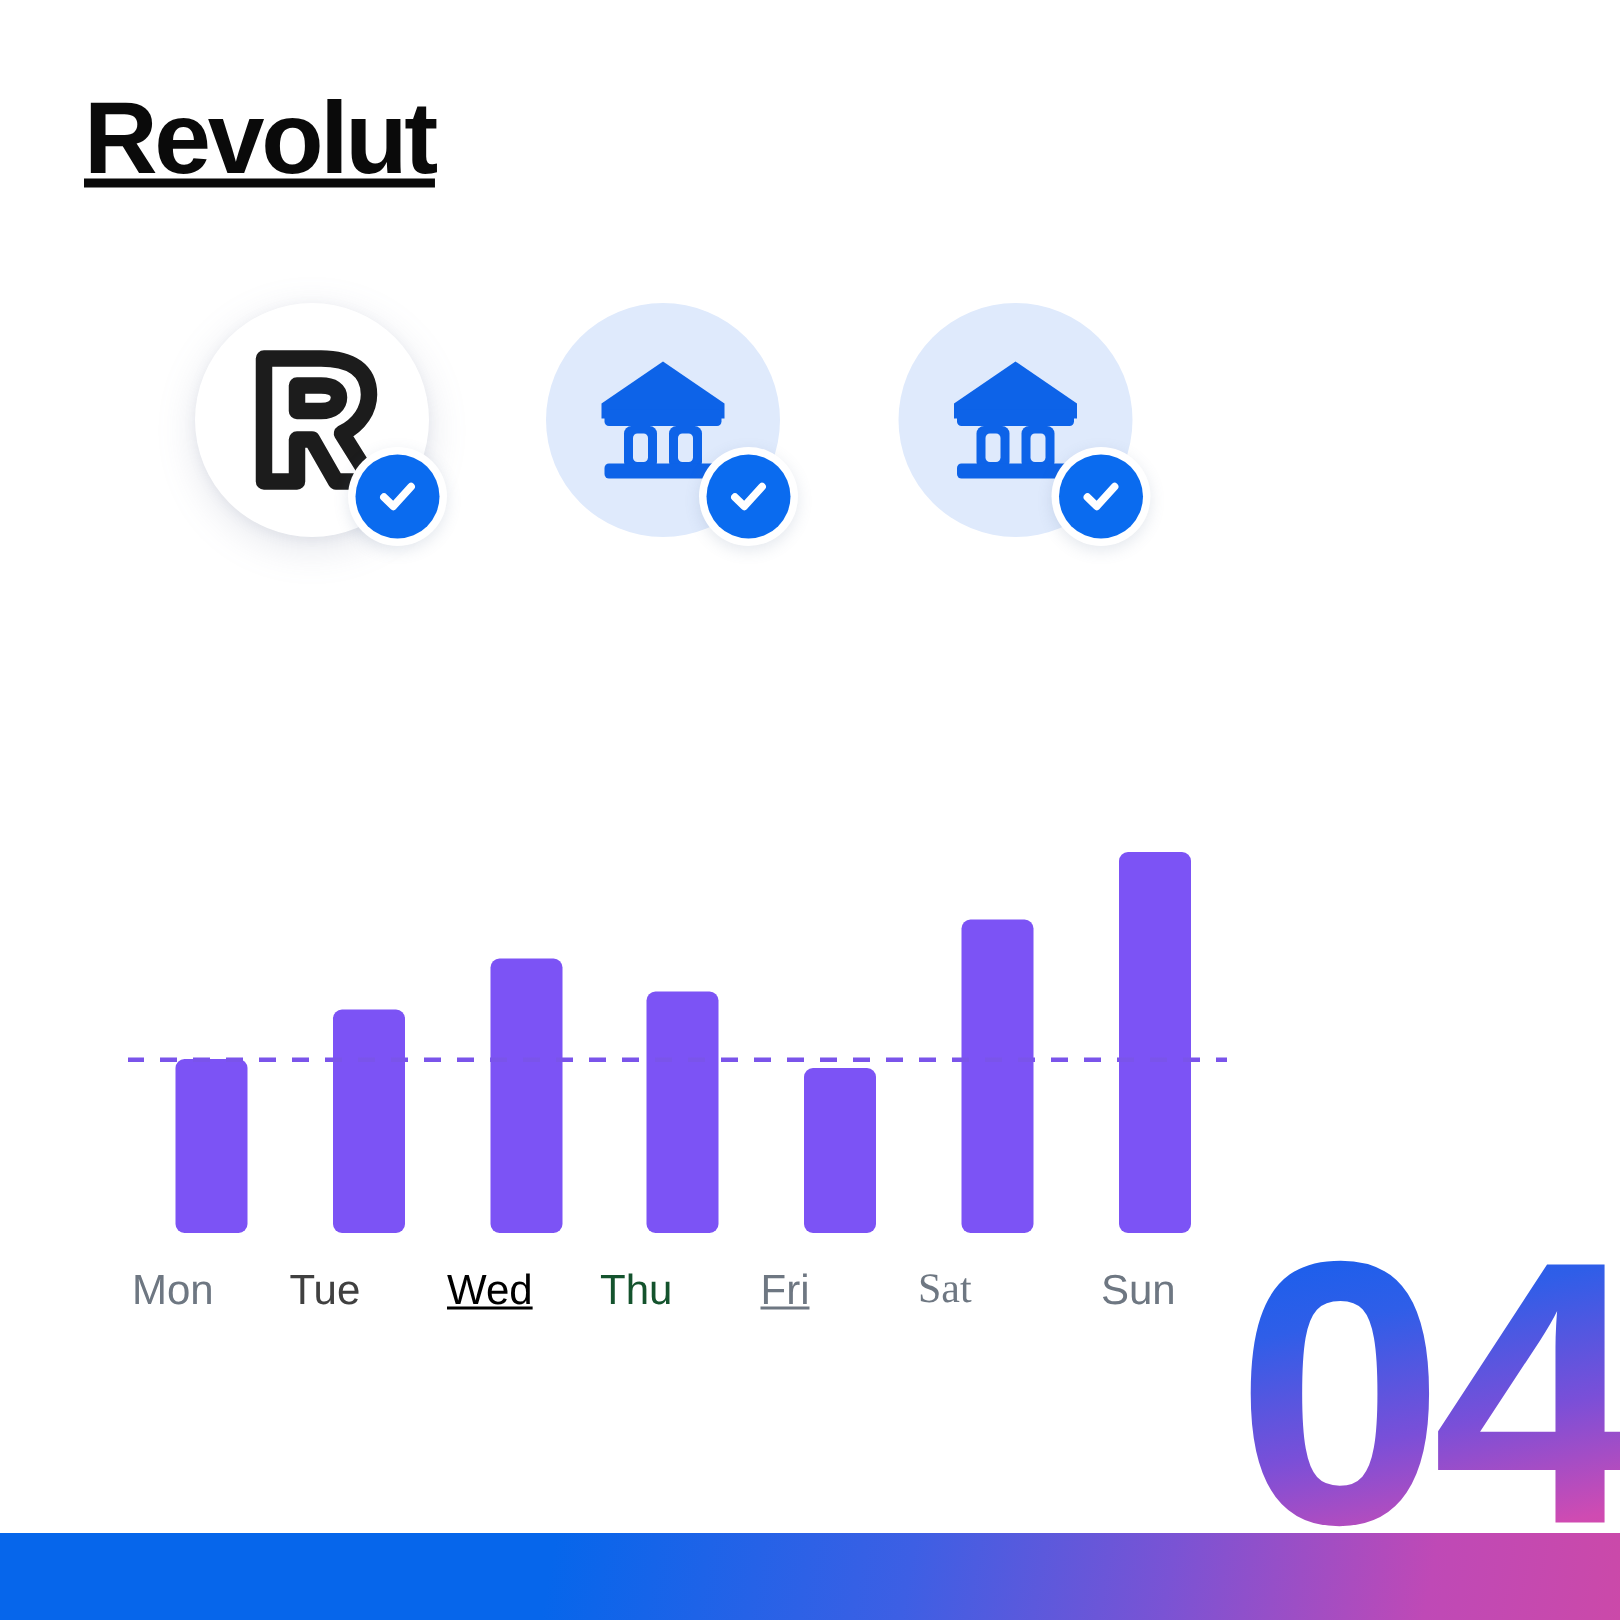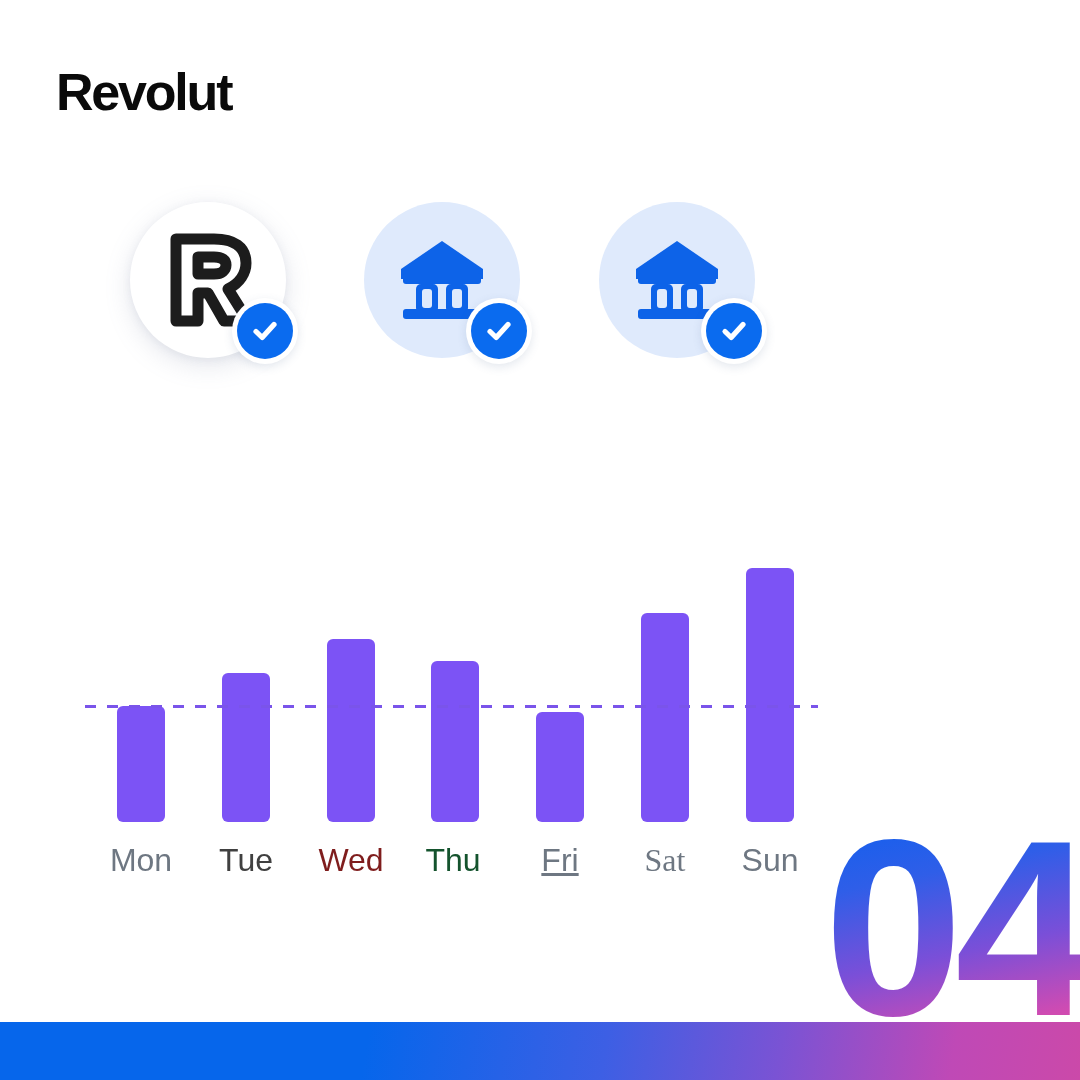--- a/index.html
+++ b/index.html
@@ -18,26 +18,27 @@
   
   #brand-logo {
     position: absolute;
     left: 56px;
     top: 56px;
     width: 300px;
     height: 72px;
   }
   #brand-logo .wordmark {
     font-family: "Liberation Sans", sans-serif;
-    font-size: 52px;
+    font-size: 68px;
     font-weight: 700;
     letter-spacing: -2.2px;
     color: #0a0a0a;
     line-height: 72px;
     white-space: nowrap;
+    text-decoration: underline;
   }
 
   
   #accounts-row {
     position: absolute;
     left: 0;
     top: 202px;
     width: 1080px;
     height: 185px;
   }
@@ -126,22 +127,22 @@
     position: absolute;
     left: 85px;
     top: 843px;
     width: 733px;
     height: 34px;
   }
   .chart-xlabel {
     position: absolute;
     top: 0;
     width: 106px;
-    text-align: center;
-    font-size: 32px;
+    text-align: left;
+    font-size: 28px;
     color: #6e7782;
     font-family: "Liberation Sans", sans-serif;
     line-height: 34px;
     letter-spacing: 0px;
   }
 
   
   #slide-number {
     position: absolute;
     right: -6px;
@@ -244,21 +245,21 @@
       <div class="chart-bar" style="left: 346px; height: 161px; background: rgb(124, 83, 245);"></div>
       <div class="chart-bar" style="left: 451px; height: 110px; background: rgb(124, 83, 245);"></div>
       <div class="chart-bar" style="left: 556px; height: 209px; background: rgb(124, 83, 245);"></div>
       <div class="chart-bar" style="left: 661px; height: 254px; background: rgb(124, 83, 245);"></div>
     </div>
 </div>
 <div id="chart-baseline" style="top: 705px;"></div>
 <div id="chart-xaxis">
     <div class="chart-xlabel" style="left: 3px; color: rgb(110, 119, 130);">Mon</div>
     <div class="chart-xlabel" style="left: 108px; color: #404040;">Tue</div>
-    <div class="chart-xlabel" style="left: 213px; color: #7f1d1d;">Wed</div>
+    <div class="chart-xlabel" style="left: 213px; color: #000000; text-decoration: underline;">Wed</div>
     <div class="chart-xlabel" style="left: 315px; color: #14532d;">Thu</div>
     <div class="chart-xlabel" style="left: 422px; color: rgb(110, 119, 130); text-decoration: underline;">Fri</div>
     <div class="chart-xlabel" style="left: 527px; color: rgb(110, 119, 130); font-family: Liberation Serif, serif;">Sat</div>
-    <div class="chart-xlabel" style="left: 632px; color: rgb(110, 119, 130);">Sun</div>
+    <div class="chart-xlabel" style="left: 649px; color: rgb(110, 119, 130);">Sun</div>
   </div>
 
 <div id="slide-number">04</div>
 <div id="bottom-bar"></div>
 
 </body></html>

